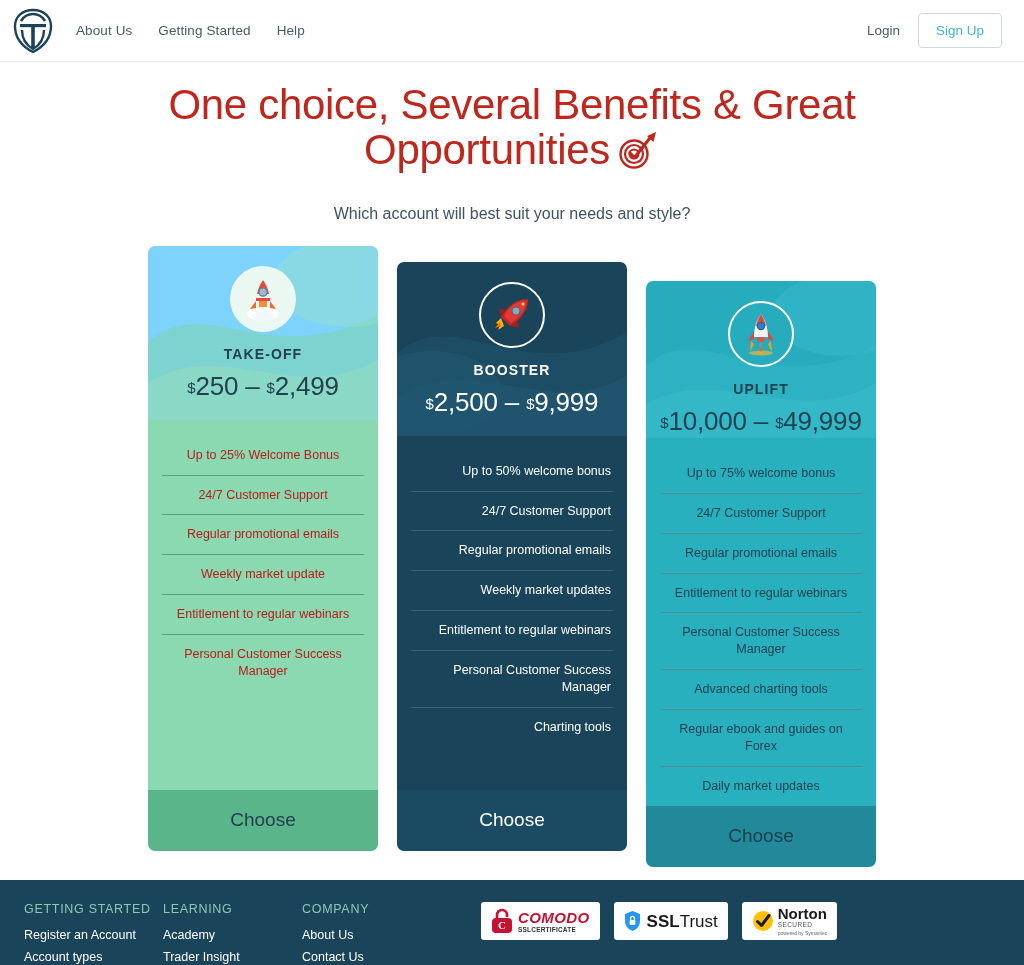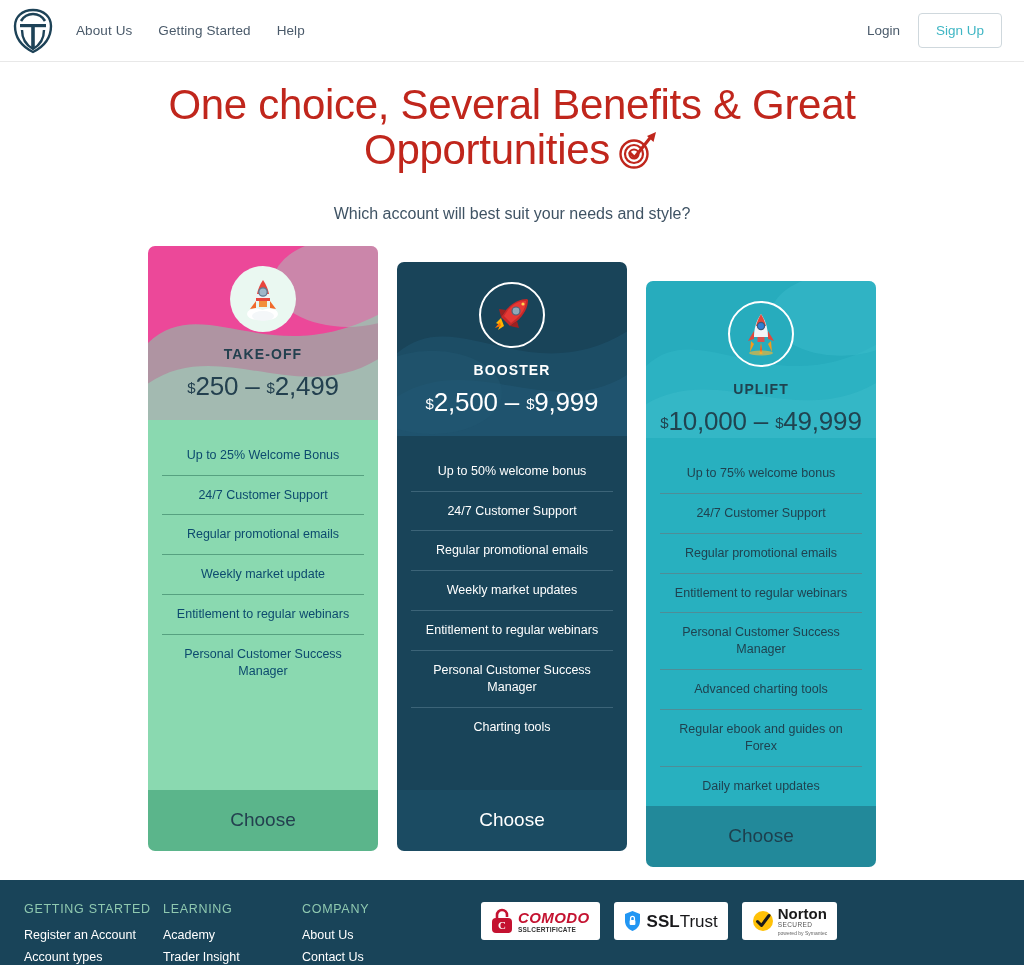--- a/index.html
+++ b/index.html
@@ -128,35 +128,35 @@
   .feature + .feature { border-top: 1px solid rgba(0,0,0,.12); }
   .choose {
     text-align: center;
     font-size: 19px;
     padding: 19px 0 20px 0;
     cursor: pointer;
   }
 
   
   .card-takeoff { left: 148px; top: 1px; height: 605px; }
-  .card-takeoff .card-head { background: #ec4899; }
+  .card-takeoff .card-head { background: #7dd3fc; }
   .card-takeoff .badge { background: #eaf8f1; }
   .card-takeoff .plan-name, .card-takeoff .plan-price { color: #23404f; }
   .card-takeoff .features { background: #8ad9b0; }
-  .card-takeoff .feature { color: #0c4a6e; }
+  .card-takeoff .feature { color: #b91c1c; }
   .card-takeoff .feature + .feature { border-top-color: #56a180; }
   .card-takeoff .choose { background: #5bb58b; color: #23404f; }
 
   
   .card-booster { left: 397px; top: 17px; height: 589px; }
   .card-booster .card-head { background: #194459; }
   .card-booster .badge { background: #194459; border: 2px solid #ffffff; }
   .card-booster .plan-name, .card-booster .plan-price { color: #ffffff; }
   .card-booster .features { background: #194459; }
-  .card-booster .feature { color: #ffffff; }
+  .card-booster .feature { color: #ffffff; text-align: right; }
   .card-booster .feature + .feature { border-top-color: #3c6478; }
   .card-booster .choose { background: #1b4b62; color: #ffffff; }
 
   
   .card-uplift { left: 646px; top: 36px; height: 586px; }
   .card-uplift .card-head { background: #27acbd; }
   .card-uplift .badge { background: #27acbd; border: 2px solid #ffffff; }
   .card-uplift .plan-name, .card-uplift .plan-price { color: #204350; }
   .card-uplift .features { background: #28b0bf; }
   .card-uplift .feature { color: #1f4250; }

